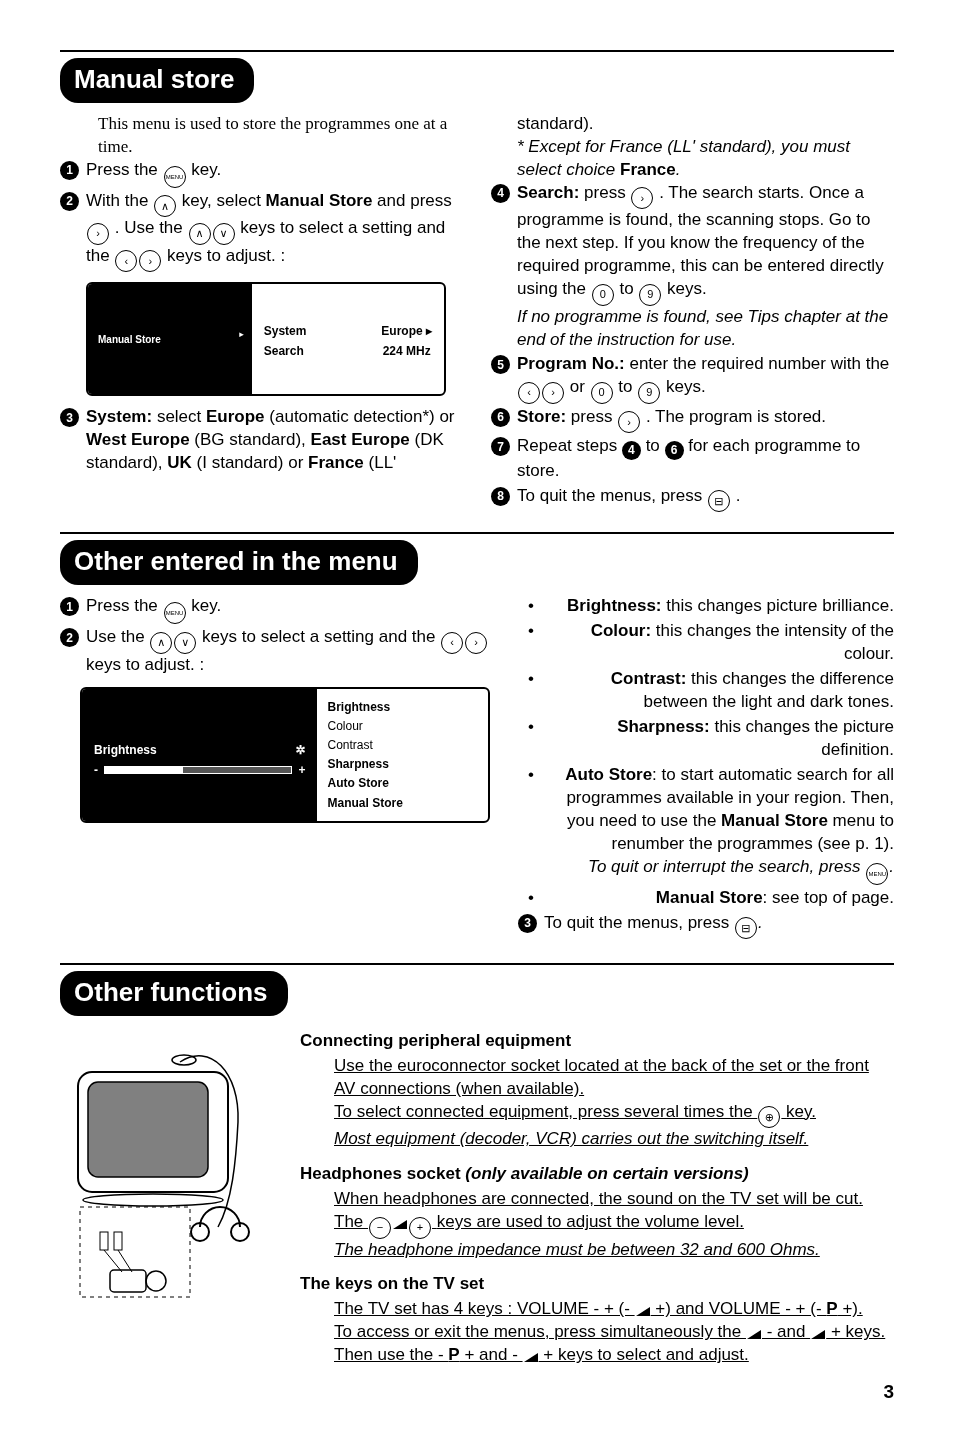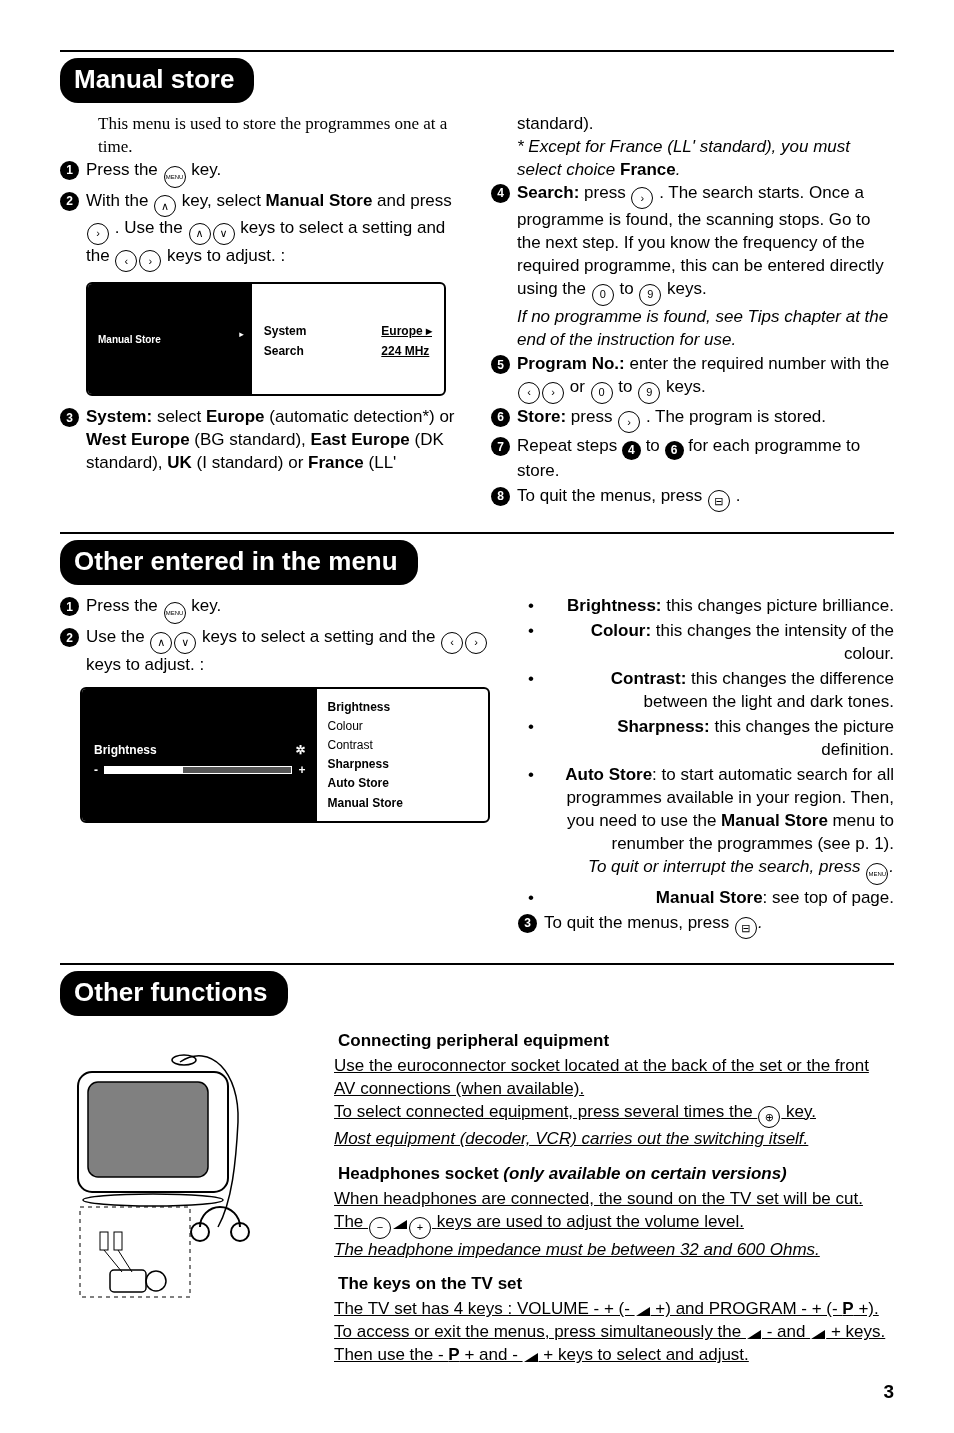--- a/index.html
+++ b/index.html
@@ -56,21 +56,21 @@
     min-height: 110px;
   }
   .osd-left .lbl { font-weight: bold; font-size: 10px; }
   .osd-left .tri { position: absolute; right: 8px; top: 44px; font-size: 9px; }
   .osd-right {
     flex: 1; padding: 30px 12px 26px 12px;
     display: grid; grid-template-columns: 1fr auto; row-gap: 4px; column-gap: 8px;
     align-content: center;
   }
   .osd-right .r1 { font-weight: bold; }
-  .osd-right .r2 { font-weight: bold; text-align: left; text-decoration: underline; }
+  .osd-right .r2 { font-weight: bold; text-align: center; }
   .osd2 {
     display: flex; border: 2px solid #000; border-radius: 6px;
     margin: 10px 0 0 20px; width: 410px; font-family: Arial, sans-serif; font-size: 12px;
   }
   .osd2-left {
     flex: 0 0 58%;
     background: #000; color: #fff;
     padding: 28px 12px 18px 12px;
     border-radius: 4px 0 0 4px;
     display: flex; flex-direction: column; gap: 4px;
@@ -85,21 +85,21 @@
   .bullets > li { position: relative; padding-left: 14px; margin-bottom: 2px; }
   .bullets > li::before { content: "•"; position: absolute; left: 0; }
   .italic { font-style: italic; }
   .bold { font-weight: bold; }
   .tv-illus {
     width: 220px; height: 280px;
     border: 0; margin-top: 6px;
   }
   .func-row { display: flex; gap: 20px; }
   .func-text { flex: 1; }
-  .func-text h4 { font-size: 17px; font-weight: bold; margin-top: 4px; margin-bottom: 2px; margin-left: 38px; }
+  .func-text h4 { font-size: 17px; font-weight: bold; margin-top: 4px; margin-bottom: 2px; }
   .func-text .body { padding-left: 34px; margin-bottom: 12px; text-decoration: underline; }
   .pagenum { position: absolute; bottom: 28px; right: 60px; font-weight: bold; font-size: 19px; }
   .vol-tri { display:inline-block; width:0; height:0; border-left:14px solid #000; border-top:9px solid transparent; border-bottom:0 solid transparent; transform: scaleX(-1) translateY(1px); margin: 0 1px; vertical-align: -1px;}
   svg { display:block; }
 </style>
 </head>
 <body>
 
 
 
@@ -340,21 +340,21 @@
         <span>The </span>
         <span class="key">−</span><span class="vol-tri"></span><span class="key">+</span>
         <span> keys are used to adjust the volume level.</span>
       </div>
       <div class="italic">The headphone impedance must be between 32 and 600 Ohms.</div>
     </div>
 
     <h4>The keys on the TV set</h4>
     <div class="body">
       <div>
-        <span>The TV set has 4 keys : VOLUME - + (- </span><span class="vol-tri"></span><span> +) and PROGRAM - + (- </span><span class="bold">P</span><span> +).</span>
+        <span>The TV set has 4 keys : VOLUME - + (- </span><span class="vol-tri"></span><span> +) and VOLUME - + (- </span><span class="bold">P</span><span> +).</span>
       </div>
       <div>
         <span>To access or exit the menus, press simultaneously the </span><span class="vol-tri"></span><span> - and </span><span class="vol-tri"></span><span> + keys. Then use the - </span><span class="bold">P</span><span> + and - </span><span class="vol-tri"></span><span> + keys to select and adjust.</span>
       </div>
     </div>
   </div>
 </div>
 
 <div class="pagenum">3</div>
 

